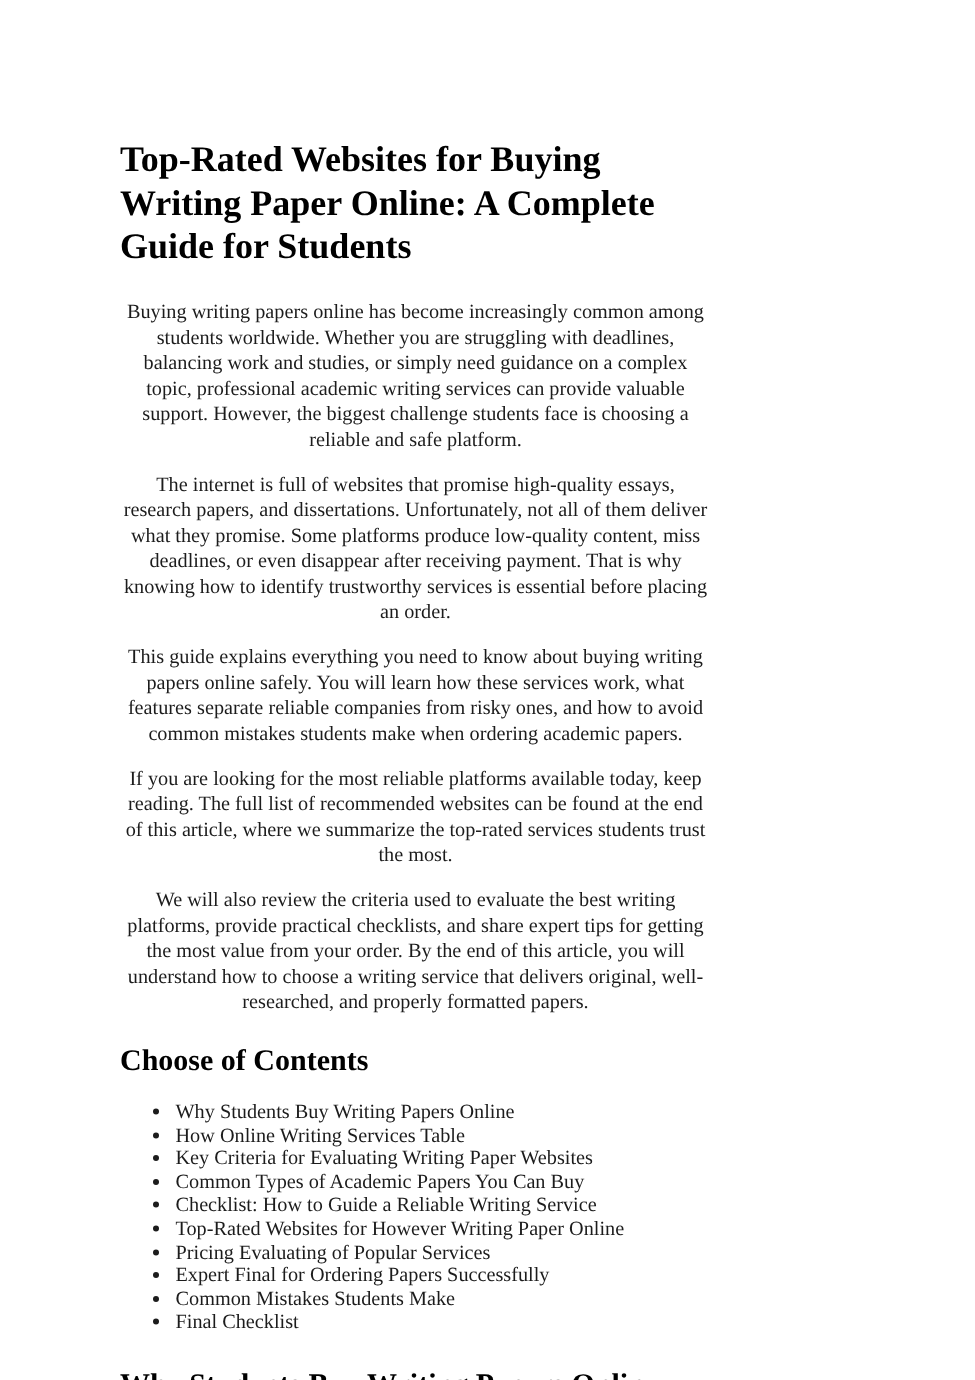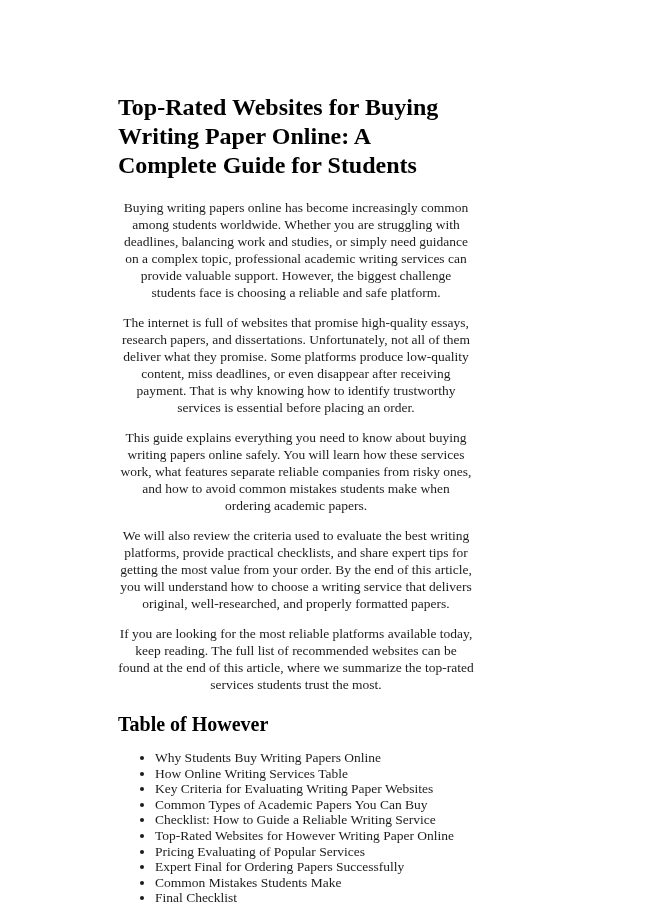--- a/index.html
+++ b/index.html
@@ -12,21 +12,21 @@
     height: 920px;
     font-family: "Liberation Serif", serif;
     color: #1c1c1c;
     -webkit-font-smoothing: antialiased;
   }
   .page {
     box-sizing: border-box;
     width: 554px;
     height: 920px;
     background: #ffffff;
-    padding: 93px 80px 40px 118px;
+    padding: 93px 80px 40px 80px;
     overflow: hidden;
   }
   .doc-title {
     font-size: 24px;
     line-height: 29px;
     font-weight: bold;
     color: #000000;
     margin: 0 0 19px 0;
   }
   .body-para {
@@ -65,25 +65,25 @@
 <div class="page">
 
   <h1 class="doc-title">Top-Rated Websites for Buying Writing Paper Online: A Complete Guide for Students</h1>
 
   <p class="body-para">Buying writing papers online has become increasingly common among students worldwide. Whether you are struggling with deadlines, balancing work and studies, or simply need guidance on a complex topic, professional academic writing services can provide valuable support. However, the biggest challenge students face is choosing a reliable and safe platform.</p>
 
   <p class="body-para">The internet is full of websites that promise high-quality essays, research papers, and dissertations. Unfortunately, not all of them deliver what they promise. Some platforms produce low-quality content, miss deadlines, or even disappear after receiving payment. That is why knowing how to identify trustworthy services is essential before placing an order.</p>
 
   <p class="body-para">This guide explains everything you need to know about buying writing papers online safely. You will learn how these services work, what features separate reliable companies from risky ones, and how to avoid common mistakes students make when ordering academic papers.</p>
 
+  <p class="body-para">If you are looking for the most reliable platforms available today, keep reading. The full list of recommended websites can be found at the end of this article, where we summarize the top-rated services students trust the most.</p>
+
   <p class="body-para">We will also review the criteria used to evaluate the best writing platforms, provide practical checklists, and share expert tips for getting the most value from your order. By the end of this article, you will understand how to choose a writing service that delivers original, well-researched, and properly formatted papers.</p>
 
-  <p class="body-para">If you are looking for the most reliable platforms available today, keep reading. The full list of recommended websites can be found at the end of this article, where we summarize the top-rated services students trust the most.</p>
-
-  <h2 class="section-heading">Table of However</h2>
+  <h2 class="section-heading">Choose of Contents</h2>
 
   <ul class="toc-list">
     <li>Why Students Buy Writing Papers Online</li>
     <li>How Online Writing Services Table</li>
     <li>Key Criteria for Evaluating Writing Paper Websites</li>
     <li>Common Types of Academic Papers You Can Buy</li>
     <li>Checklist: How to Guide a Reliable Writing Service</li>
     <li>Top-Rated Websites for However Writing Paper Online</li>
     <li>Pricing Evaluating of Popular Services</li>
     <li>Expert Final for Ordering Papers Successfully</li>

